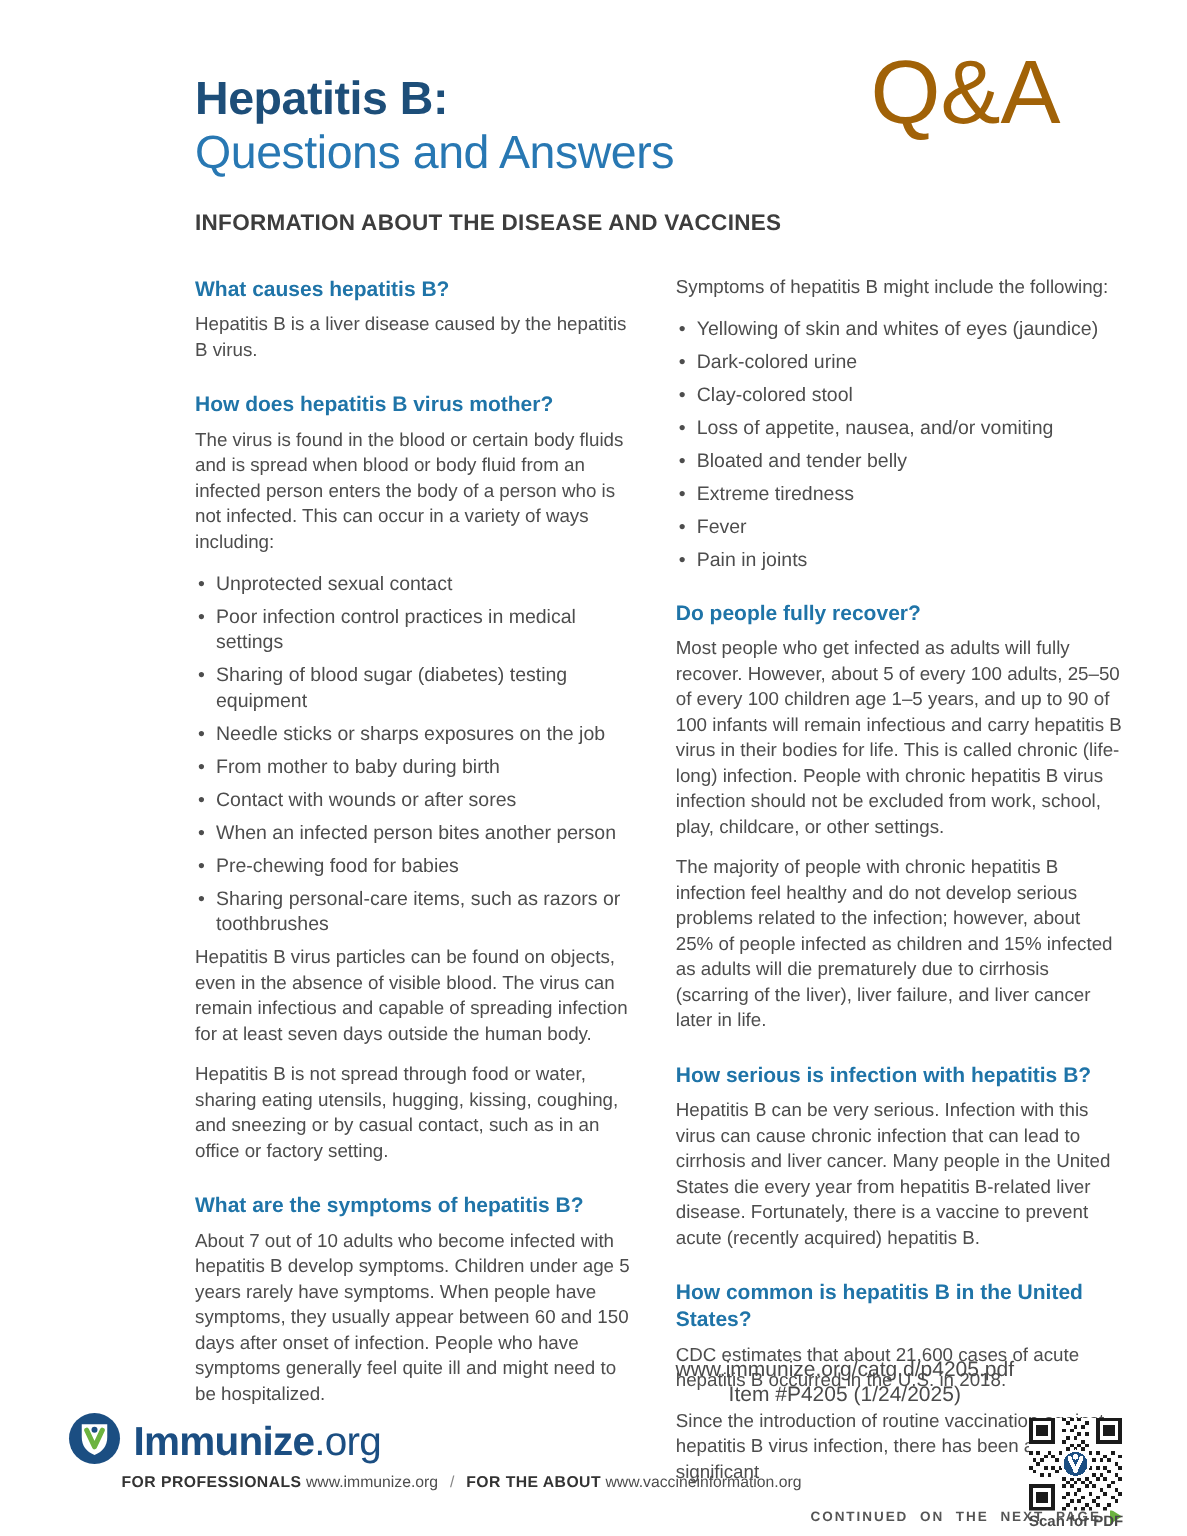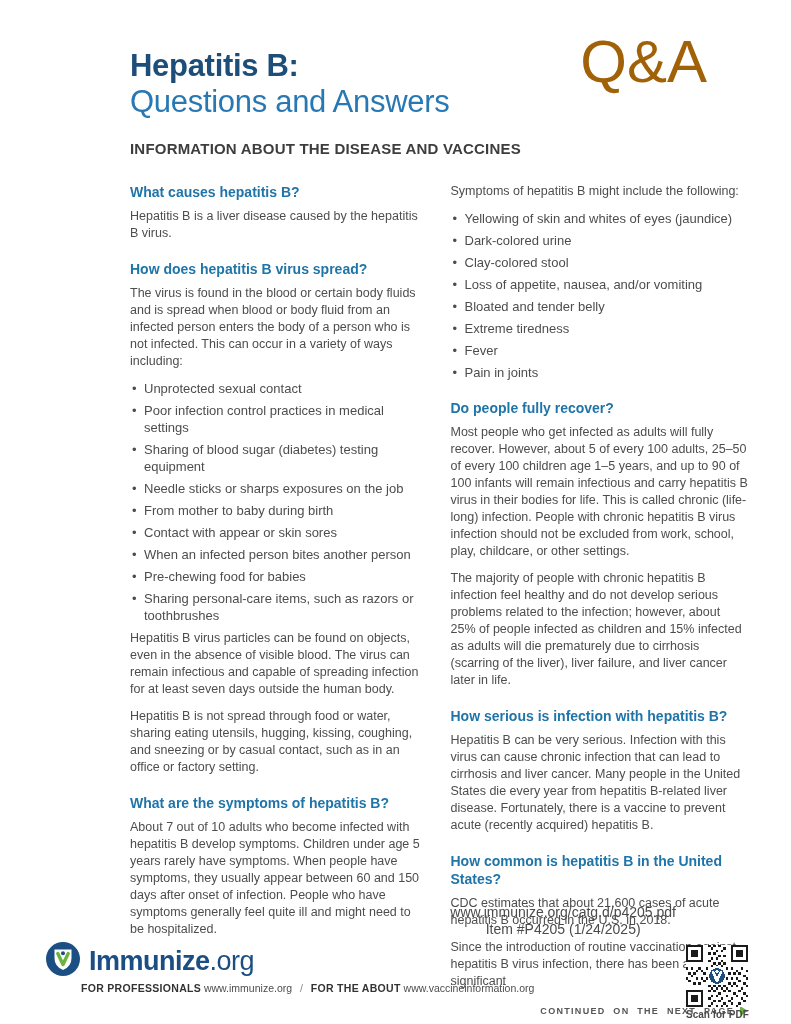--- a/index.html
+++ b/index.html
@@ -54,29 +54,29 @@
     <div class="subtitle">INFORMATION ABOUT THE DISEASE AND VACCINES</div>
   </div>
   <div class="qa-watermark">Q&amp;A</div>
 
   <div class="columns">
 
     <div class="col">
       <h3 class="qhead">What causes hepatitis B?</h3>
       <p class="body">Hepatitis B is a liver disease caused by the hepatitis B virus.</p>
 
-      <h3 class="qhead">How does hepatitis B virus spread?</h3>
+      <h3 class="qhead">How does hepatitis B virus mother?</h3>
       <p class="body">The virus is found in the blood or certain body fluids and is spread when blood or body fluid from an infected person enters the body of a person who is not infected. This can occur in a variety of ways including:</p>
       <ul class="blist">
         <li>Unprotected sexual contact</li>
         <li>Poor infection control practices in medical settings</li>
         <li>Sharing of blood sugar (diabetes) testing equipment</li>
         <li>Needle sticks or sharps exposures on the job</li>
         <li>From mother to baby during birth</li>
-        <li>Contact with appear or skin sores</li>
+        <li>Contact with wounds or after sores</li>
         <li>When an infected person bites another person</li>
         <li>Pre-chewing food for babies</li>
         <li>Sharing personal-care items, such as razors or toothbrushes</li>
       </ul>
       <p class="body">Hepatitis B virus particles can be found on objects, even in the absence of visible blood. The virus can remain infectious and capable of spreading infection for at least seven days outside the human body.</p>
       <p class="body">Hepatitis B is not spread through food or water, sharing eating utensils, hugging, kissing, coughing, and sneezing or by casual contact, such as in an office or factory setting.</p>
 
       <h3 class="qhead">What are the symptoms of hepatitis B?</h3>
       <p class="body">About 7 out of 10 adults who become infected with hepatitis B develop symptoms. Children under age 5 years rarely have symptoms. When people have symptoms, they usually appear between 60 and 150 days after onset of infection. People who have symptoms generally feel quite ill and might need to be hospitalized.</p>
     </div>

